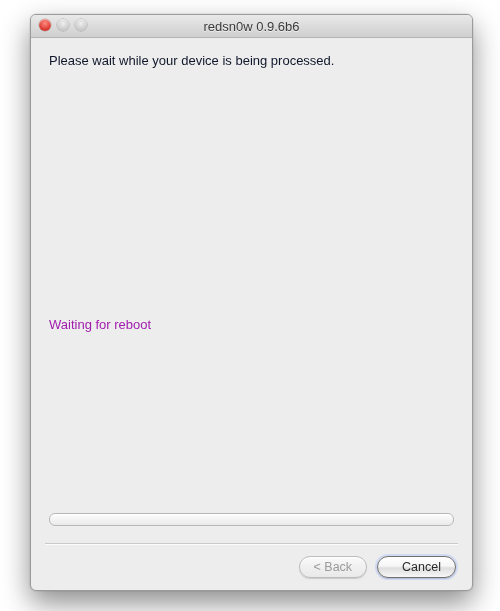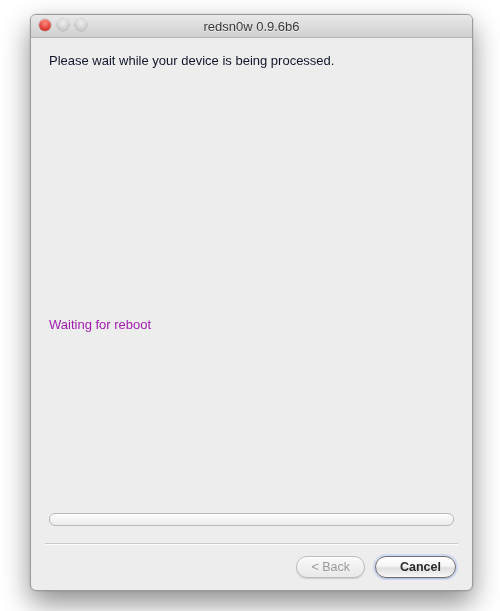--- a/index.html
+++ b/index.html
@@ -130,21 +130,21 @@
   }
   .aqua-btn.disabled {
     color: #9a9a9a;
     border-color: #bcbcbc;
     background: linear-gradient(to bottom, #fafafa 0%, #f0f0f0 50%, #e9e9e9 100%);
   }
   .aqua-btn.default {
     border-color: #6f6f6f;
     background: linear-gradient(to bottom, #ffffff 0%, #f6f6f6 45%, #dedede 55%, #f7f7f7 100%);
     box-shadow: inset 0 1px 0 rgba(255,255,255,0.9), 0 0 0 2px rgba(120,160,255,0.25), 0 1px 1px rgba(0,0,0,0.15);
-    font-weight: 700;
+    font-weight: 400;
     padding-left: 24px;
   }
 </style>
 </head>
 <body>
 
 <div class="stage">
   <div class="window">
 
     <div class="titlebar">

